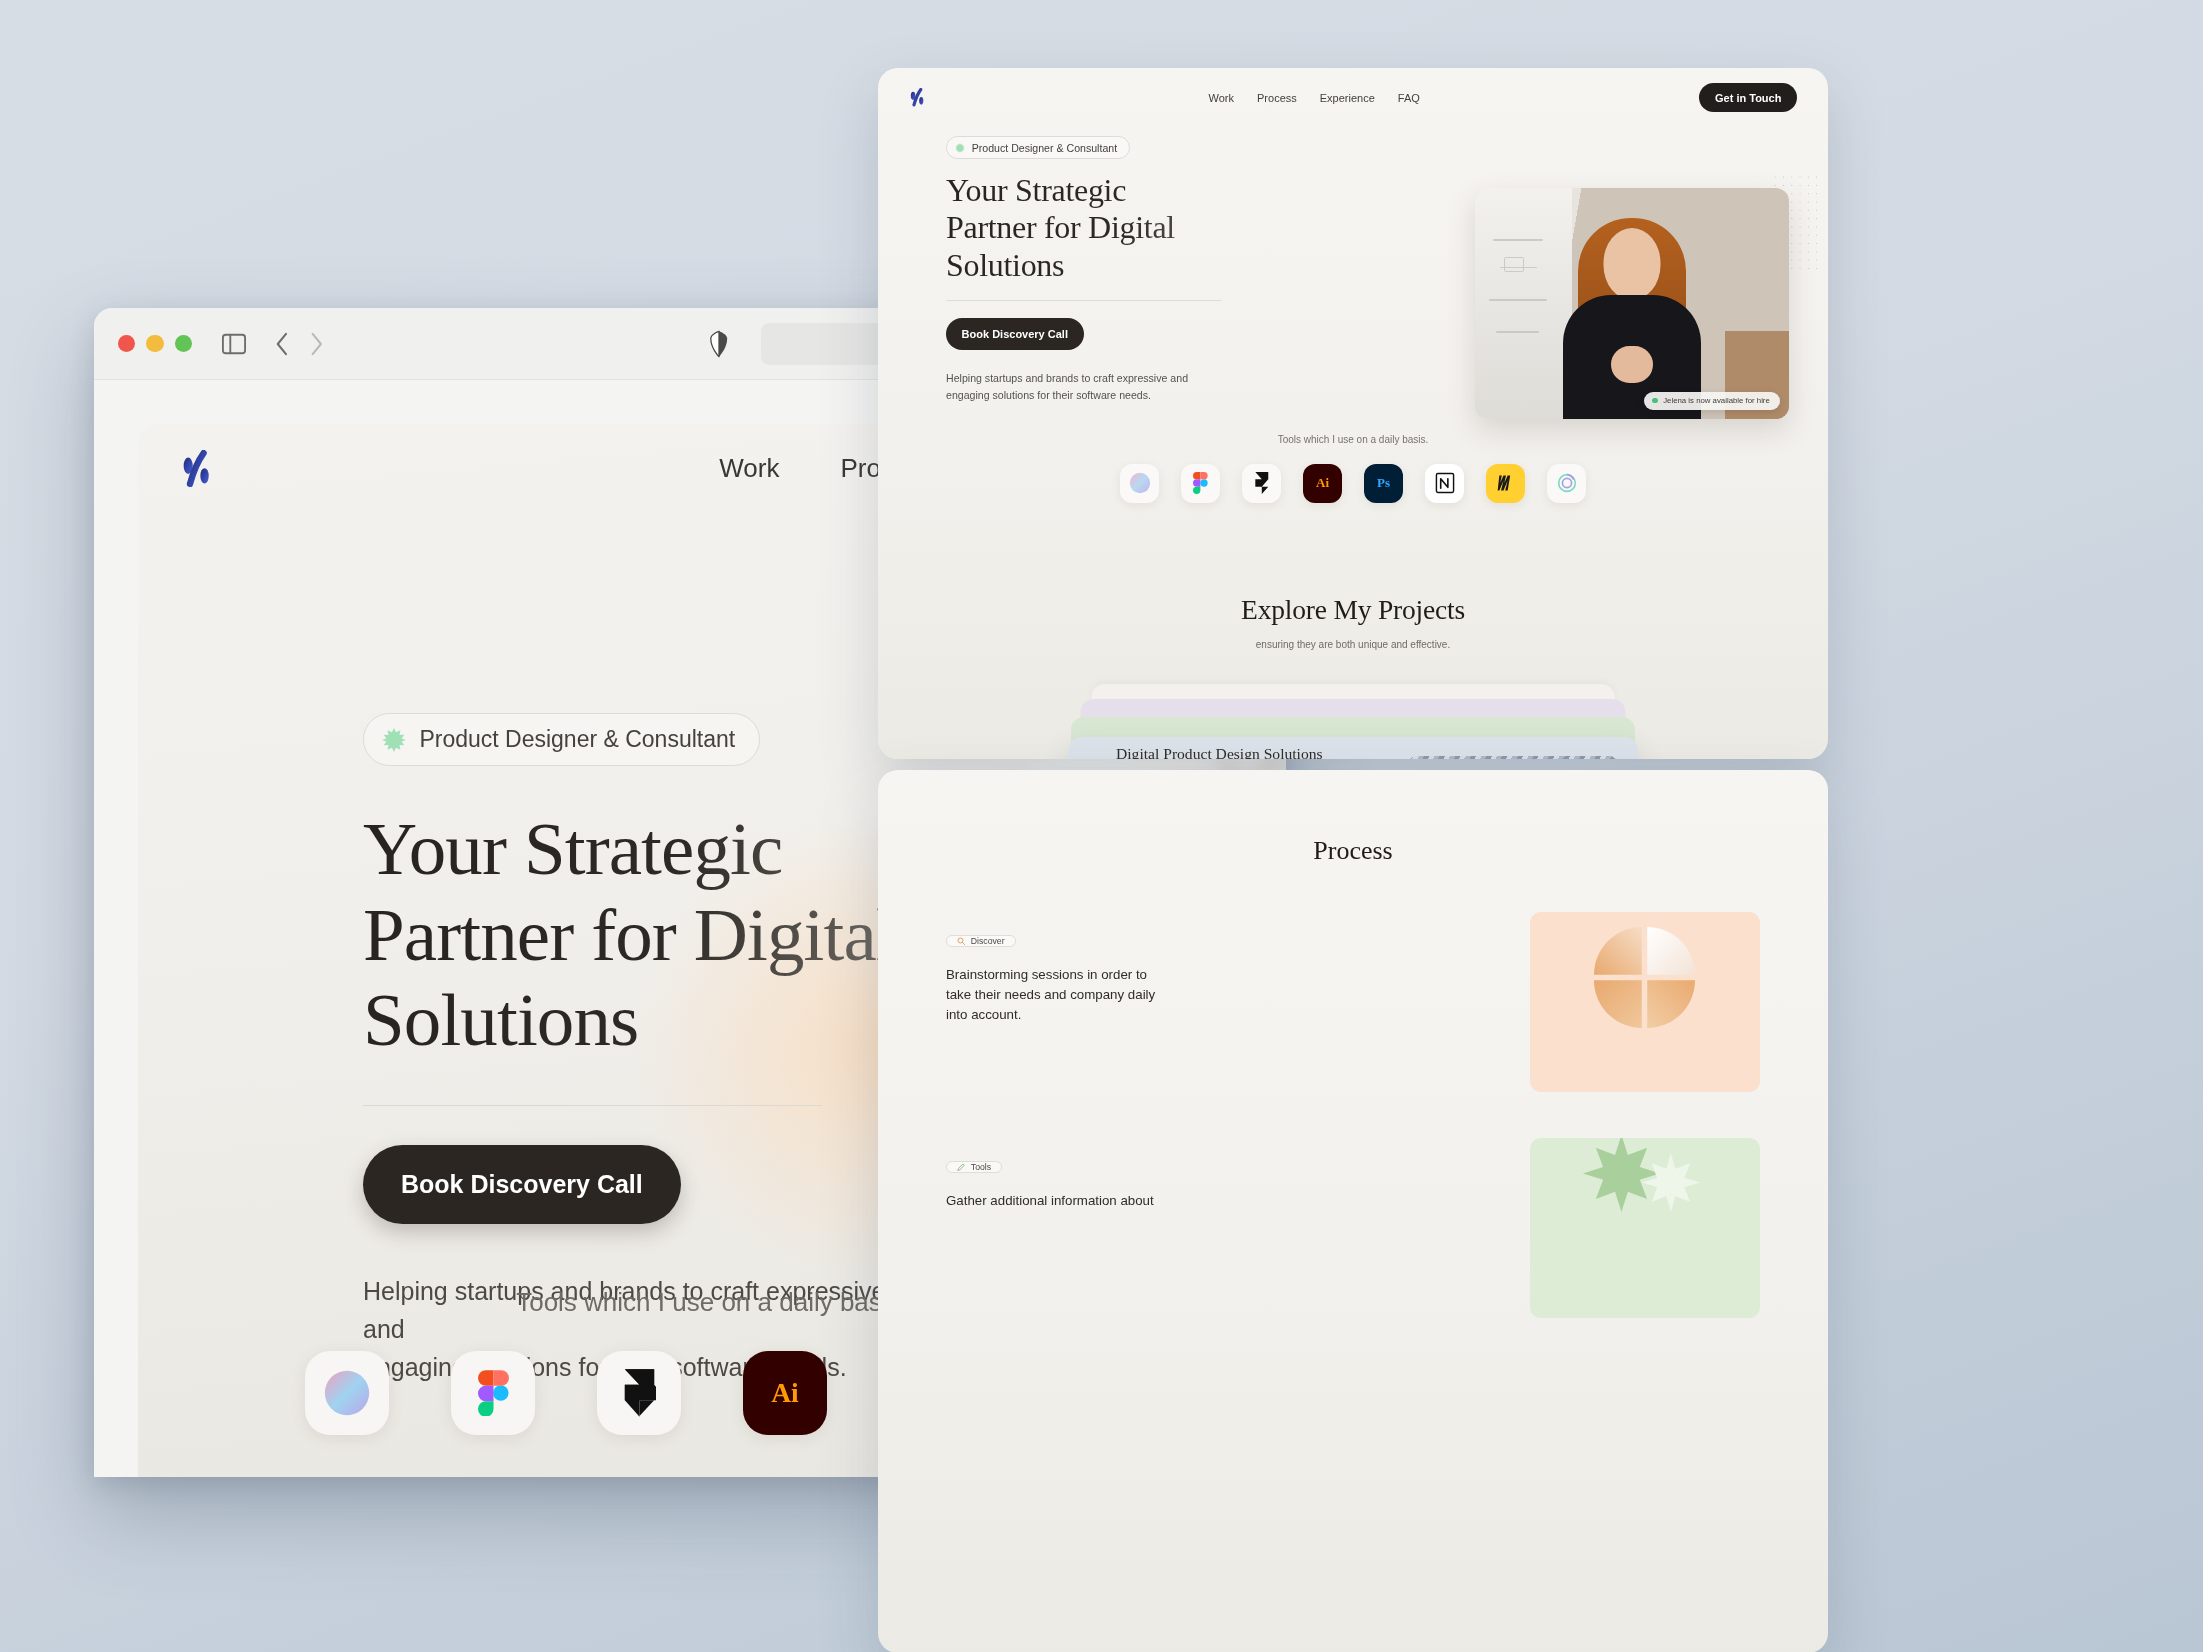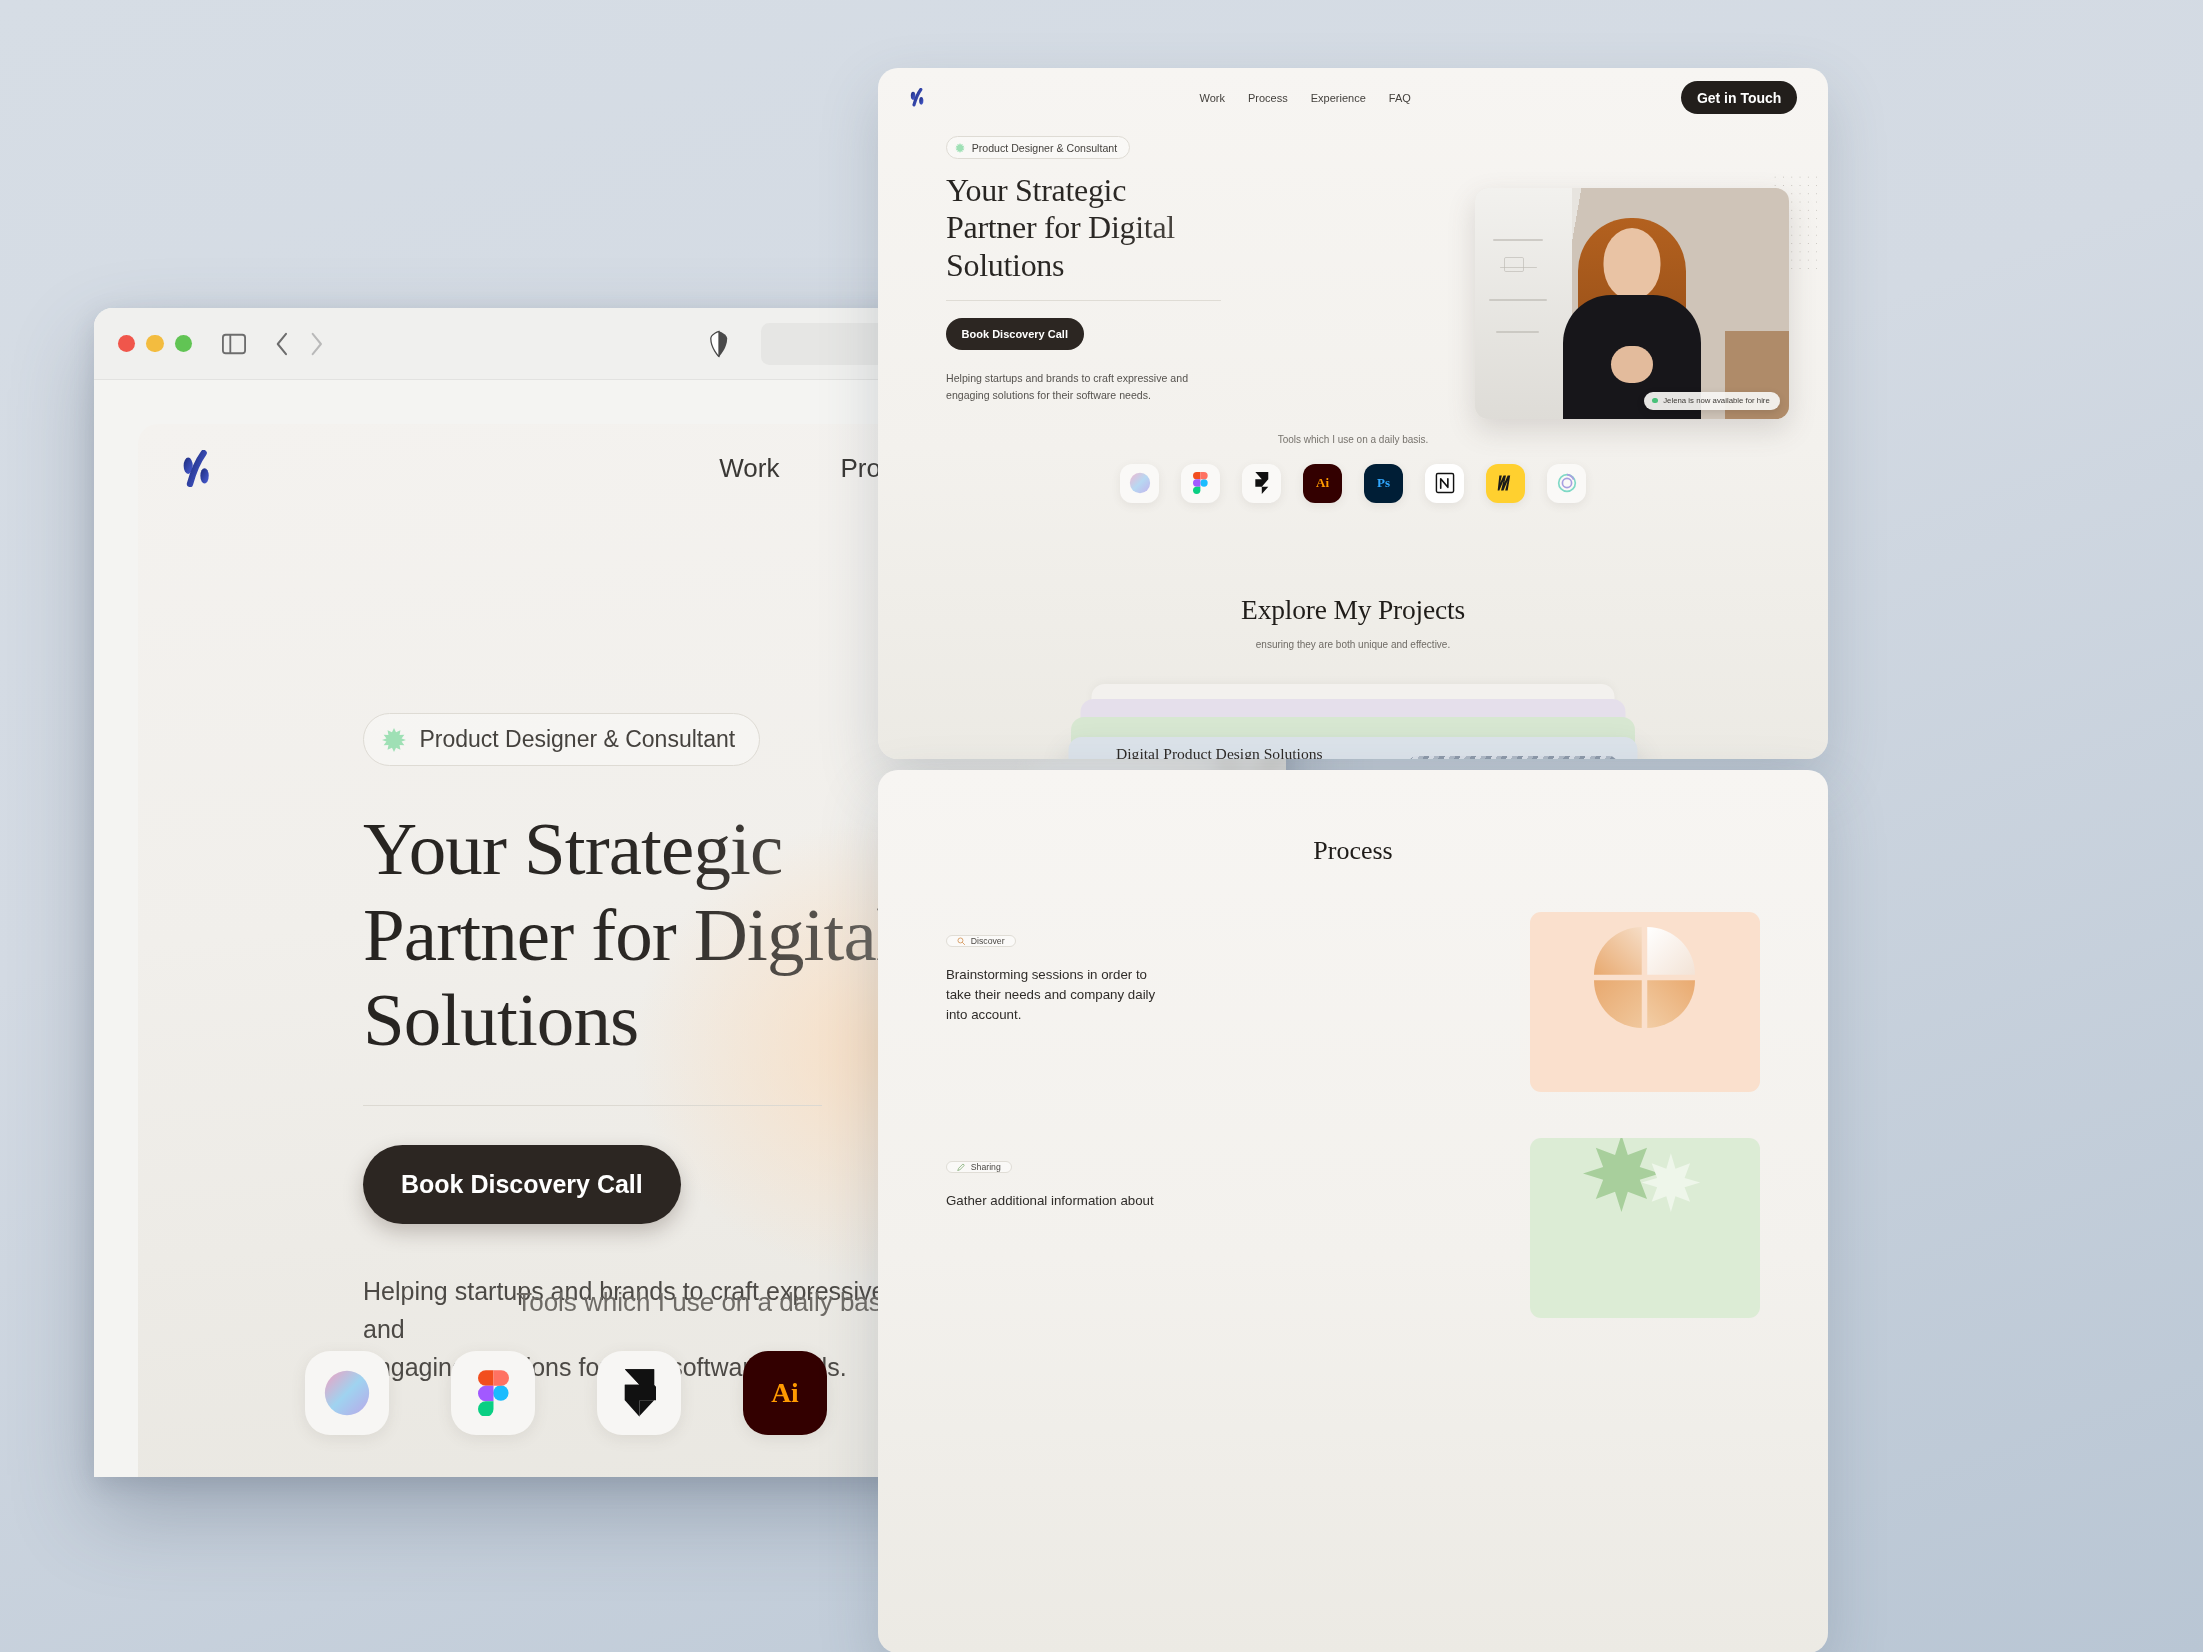--- a/index.html
+++ b/index.html
@@ -108,21 +108,21 @@
     border-radius:20px; box-shadow:0 24px 59px rgba(70,85,105,.22);
     overflow:hidden;
   }
   #panel-screen-1{ top:0; height:691px; }
   #panel-screen-2{ top:702px; height:883px; }
 
   #mini-nav{ height:59px; display:flex; align-items:center; padding:0 31px; }
   #mini-logo{ width:20px;height:18.4px; }
   #mini-nav-links{ margin-left:auto; margin-right:auto; display:flex; gap:23px; font-size:11px; color:#44413d; }
   #get-in-touch{
-    background:#221e1b;color:#fff;font-size:14px;font-weight:700;
+    background:#221e1b;color:#fff;font-size:11px;font-weight:700;
     padding:8.3px 15.6px;border-radius:917px;border:none;cursor:pointer;
   }
 
   #mini-hero{ position:relative; padding:9.2px 0 0 68px; }
   #mini-hero-badge{
     display:inline-flex;align-items:center;gap:6.4px;border:0.9px solid #dedbd4;
     border-radius:917px;padding:4.6px 12px 4.6px 8.3px;font-size:10.6px;color:#45423e;
     background:rgba(255,255,255,.4);
   }
   #mini-hero-title{
@@ -582,21 +582,21 @@
       </div>
 
       <div class="process-step">
         <div class="step-text">
           <div class="step-chip">
             <span>
                 <svg width="8.3" height="8.3" viewBox="0 0 12 12">
                   <path d="M1 11 L2.4 7.6 L8.6 1.4 L10.6 3.4 L4.4 9.6 Z" fill="none" stroke="#86b07a" stroke-width="1.2" stroke-linejoin="round"></path>
                 </svg>
               </span>
-            <span>Sharing</span>
+            <span>Tools</span>
           </div>
           <div class="step-desc">
             <div>Gather additional information about</div>
           </div>
         </div>
         <div class="step-art" id="step-art-define">
           <svg width="119" height="101" viewBox="0 0 130 110" style="position:absolute;left:53px;top:-5.5px;">
             <path d="M42 2 L49 24 L70 16 L62 37 L84 44 L62 51 L70 72 L49 64 L42 86 L35 64 L14 72 L22 51 L0 44 L22 37 L14 16 L35 24 Z" fill="#a8cf9c"></path>
             <path d="M96 22 L101 39 L117 33 L111 49 L128 54 L111 59 L117 75 L101 69 L96 86 L91 69 L75 75 L81 59 L64 54 L81 49 L75 33 L91 39 Z" fill="#eef6ea"></path>
           </svg>

